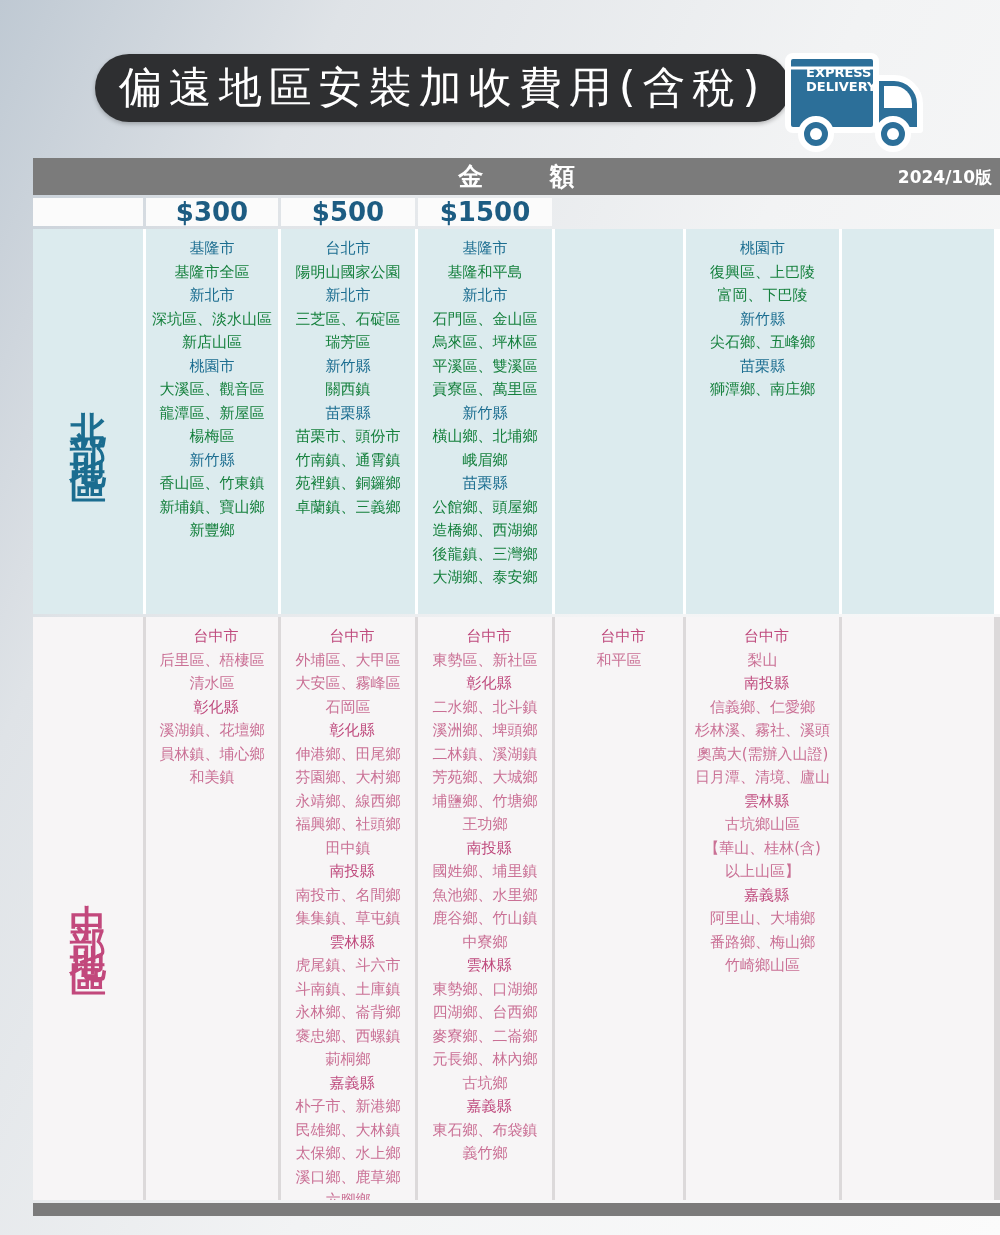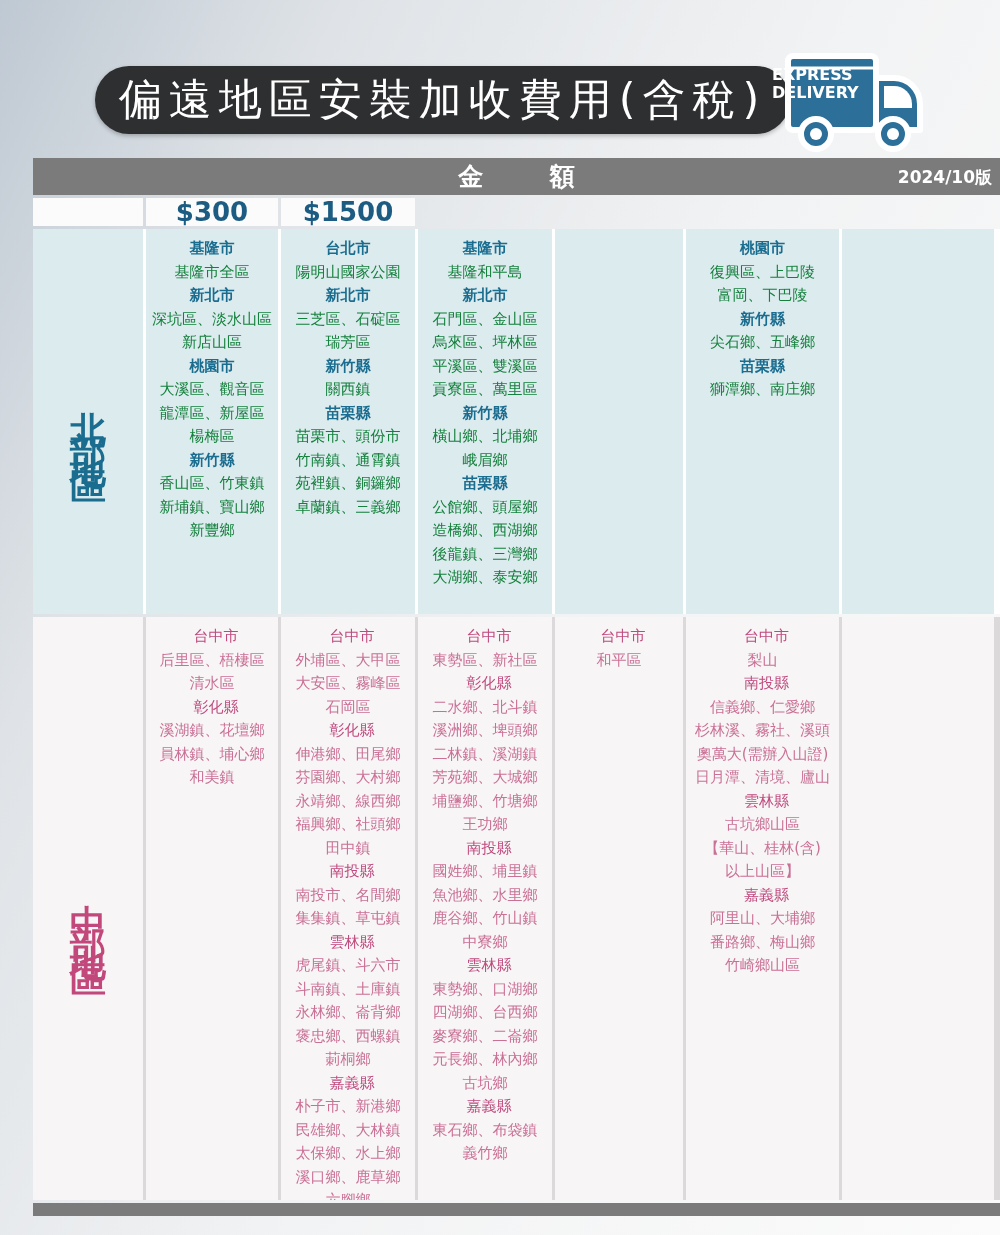--- a/index.html
+++ b/index.html
@@ -3,32 +3,32 @@
 <meta charset="utf-8">
 <style>
   html,body{margin:0;padding:0;}
   body{
     width:1000px;height:1235px;position:relative;overflow:hidden;
     font-family:"DejaVu Sans",sans-serif;
     background:linear-gradient(115deg,#bfc9d3 0%,#dfe3e7 22%,#f2f3f4 55%,#fbfbfb 100%);
   }
   
   .banner{
-    position:absolute;left:95px;top:66px;width:695px;height:68px;
+    position:absolute;left:95px;top:54px;width:695px;height:68px;
     background:#2e2f31;border-radius:36px;
     display:flex;align-items:center;justify-content:center;
     box-shadow:0 2px 4px rgba(0,0,0,.25);
   }
   .banner-title{
     color:#ffffff;font-size:43px;letter-spacing:7px;font-weight:400;white-space:nowrap;
   }
   .truck{position:absolute;left:780px;top:44px;width:150px;height:112px;}
   .truck-text{
-    position:absolute;left:772px;top:66px;width:90px;
-    color:#fff;font-weight:bold;font-size:16px;line-height:1.1;letter-spacing:0px;
+    position:absolute;left:806px;top:66px;width:90px;
+    color:#fff;font-weight:bold;font-size:13px;line-height:1.1;letter-spacing:0px;
   }
   
   .table{position:absolute;left:33px;top:158px;width:967px;}
   .amount-bar{
     height:37px;background:#7b7b7b;position:relative;
     display:flex;align-items:center;justify-content:center;
   }
   .amount-label{color:#fff;font-size:25px;font-weight:bold;word-spacing:58px;}
   .version{position:absolute;right:8px;top:8px;color:#fff;font-size:17px;font-weight:bold;}
   .row{
@@ -51,21 +51,21 @@
   .row.central{height:583px;overflow:hidden;}
   .label-cell{display:flex;align-items:center;justify-content:center;}
   .vlabel{
     writing-mode:vertical-rl;text-orientation:upright;
     font-weight:bold;font-size:36px;letter-spacing:20px;line-height:1;
   }
   .north .vlabel{color:#1b6d90;}
   .central .vlabel{color:#c2487c;}
   .cell{padding-top:8px;text-align:center;font-size:15px;line-height:23.5px;}
   .north .cell .line{color:#15803d;}
-  .north .cell .hdr{color:#1b6d90;font-weight:bold;}
+  .north .cell .hdr{color:#1b6d90;font-weight:normal;}
   .central .cell .line{color:#ca7095;}
   .central .cell .hdr{color:#bf4a7d;font-weight:normal;margin-left:8px;}
   .bottom-strip{margin-top:3px;height:13px;background:#7b7b7b;}
 </style>
 </head>
 <body>
 
 <div class="banner">
   <span class="banner-title">偏遠地區安裝加收費用(含稅)</span>
 </div>
@@ -90,20 +90,21 @@
 <div class="table">
 
   <div class="amount-bar">
     <span class="amount-label">金 額</span>
     <span class="version">2024/10版</span>
   </div>
 
   <div class="row header-row">
     <div class="hcell blank"></div>
     <div class="hcell">$300</div>
+    <div class="hcell">$500</div>
     <div class="hcell">$1500</div>
   </div>
 
   <div class="row north">
     <div class="label-cell">
       <div class="vlabel">北部地區</div>
     </div>
   <div class="cell">
         <div class="line hdr">基隆市</div>
         <div class="line">基隆市全區</div>

